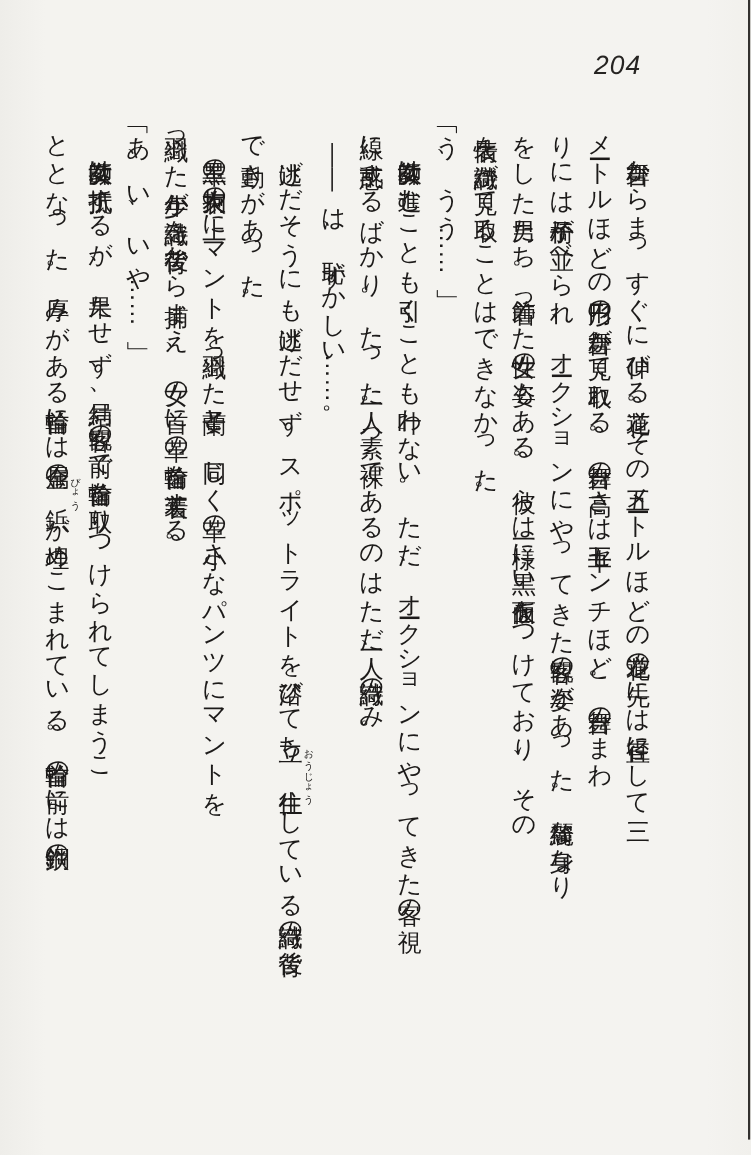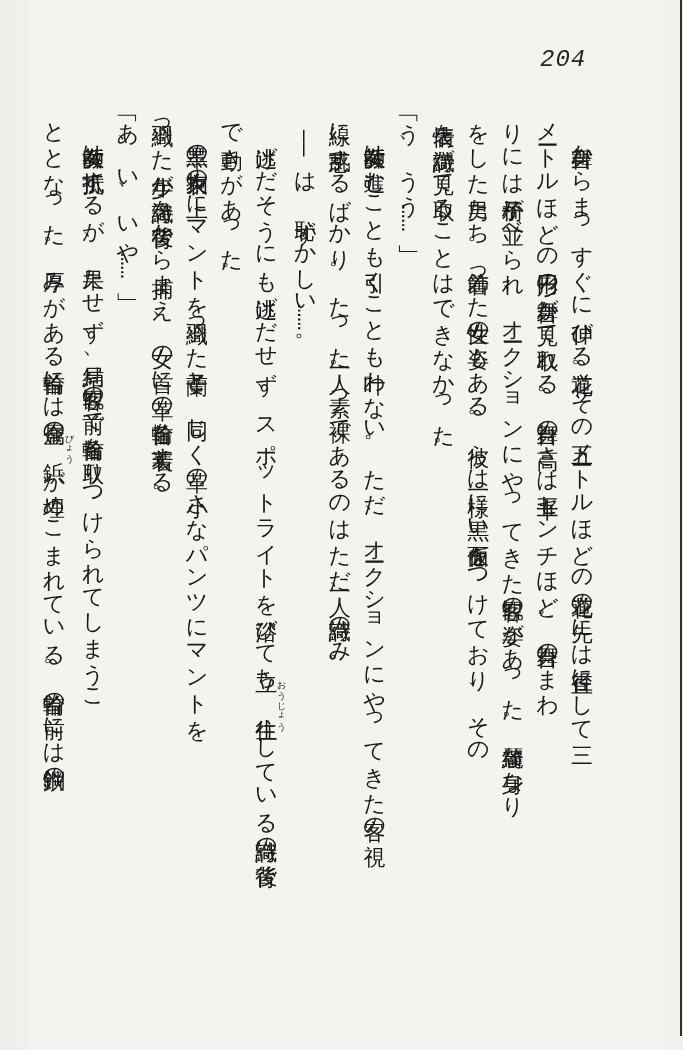--- a/index.html
+++ b/index.html
@@ -6,21 +6,21 @@
     margin: 0;
     padding: 0;
     background: #ffffff;
   }
   .page {
     position: relative;
     width: 683px;
     height: 1050px;
     background: linear-gradient(90deg, #eeede9 0%, #f4f3ef 6%, #f4f3f0 94%, #f1f0ec 100%);
     overflow: hidden;
-    font-family: Liberation Mono, monospace;
+    font-family: Liberation Sans, sans-serif;
   }
   .edge-line {
     position: absolute;
     top: 0;
     right: 1px;
     width: 2px;
     height: 1036px;
     background: #32302e;
   }
   .page-number {

